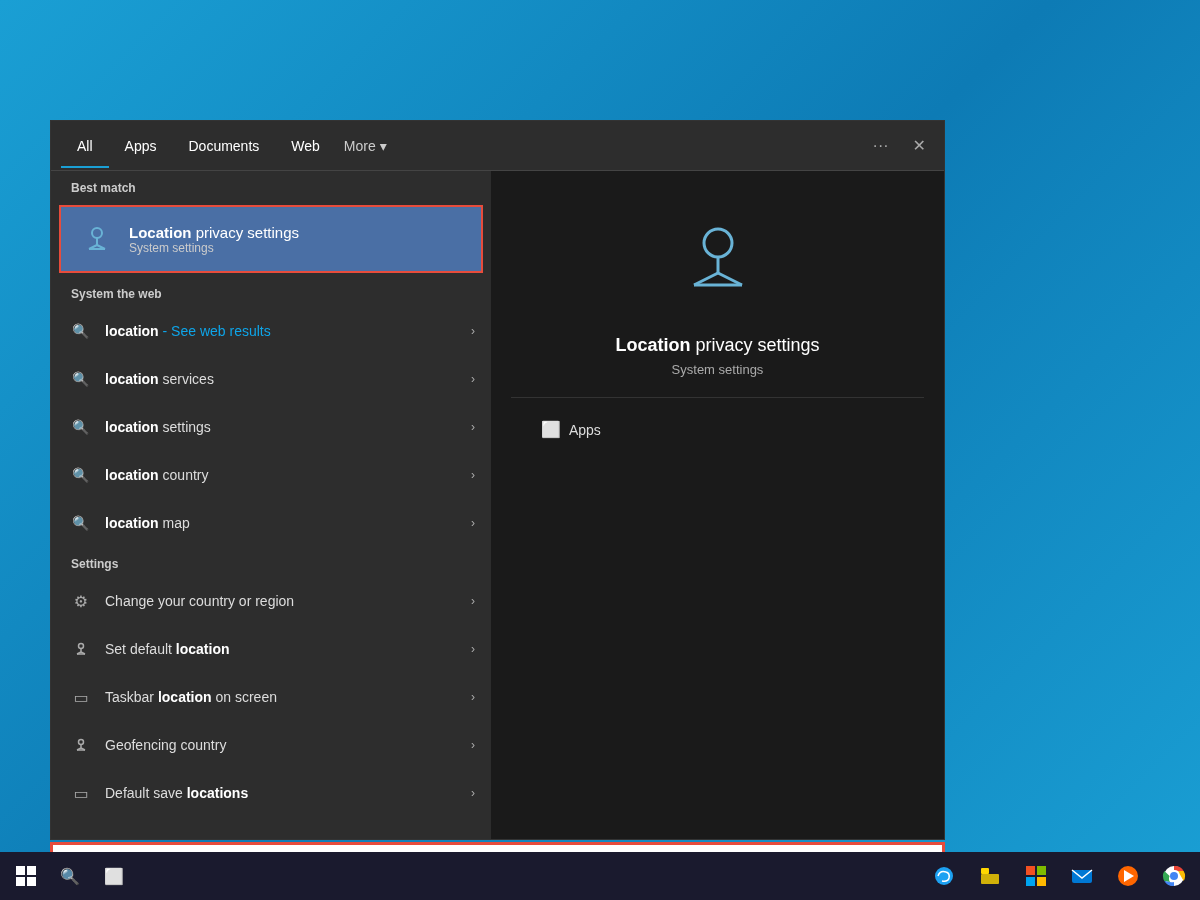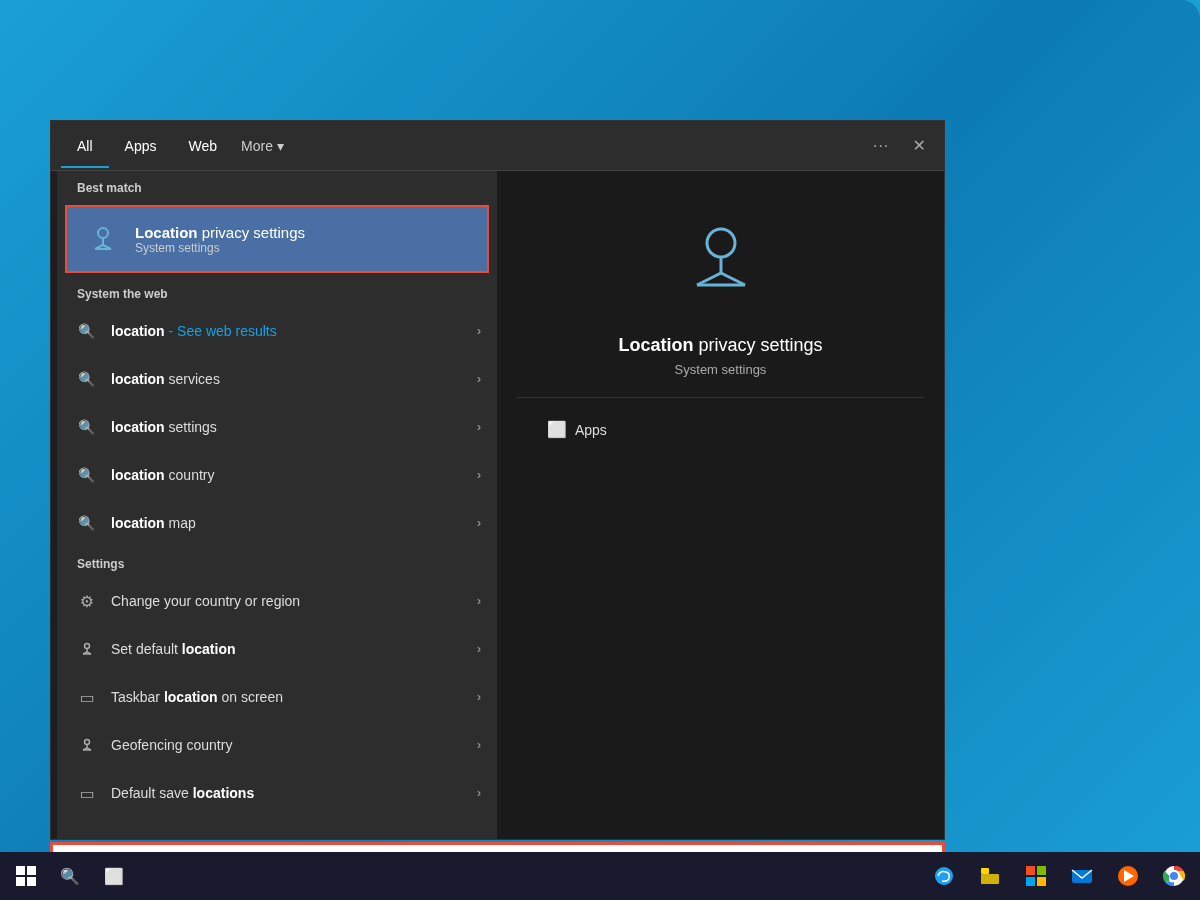--- a/index.html
+++ b/index.html
@@ -11,21 +11,20 @@
       overflow: hidden;
       position: relative;
     }
 
     
     .desktop {
       width: 100%;
       height: 100%;
       background: linear-gradient(135deg, #1a9fd4 0%, #0d7bb5 50%, #1a9fd4 100%);
       position: relative;
-      border-radius: 19px;
     }
 
     
     .start-menu {
       position: absolute;
       bottom: 60px;
       left: 50px;
       width: 895px;
       height: 720px;
       background: #1e1e1e;
@@ -92,21 +91,20 @@
       cursor: pointer;
       font-size: 16px;
       padding: 4px 8px;
     }
 
     
     .menu-content {
       display: flex;
       flex: 1;
       overflow: hidden;
-      padding-left: 6px;
     }
 
     
     .left-panel {
       width: 440px;
       background: #2d2d2d;
       display: flex;
       flex-direction: column;
       overflow-y: auto;
     }
@@ -410,20 +408,21 @@
 </head>
 <body>
 
 <div class="desktop" data-interactable="false">
 
   <div class="start-menu" data-interactable="false">
 
     <div class="tabs-bar" data-interactable="false">
       <div class="tab active" data-interactable="true">All</div>
       <div class="tab" data-interactable="true">Apps</div>
+      <div class="tab" data-interactable="true">Documents</div>
       <div class="tab" data-interactable="true">Web</div>
       <div class="tab-more" data-interactable="true">
         <span data-interactable="false">More</span>
         <span data-interactable="false">▾</span>
       </div>
       <div class="tabs-spacer"></div>
       <div class="tabs-actions" data-interactable="false">
         <button data-interactable="true">···</button>
         <button data-interactable="true">✕</button>
       </div>

